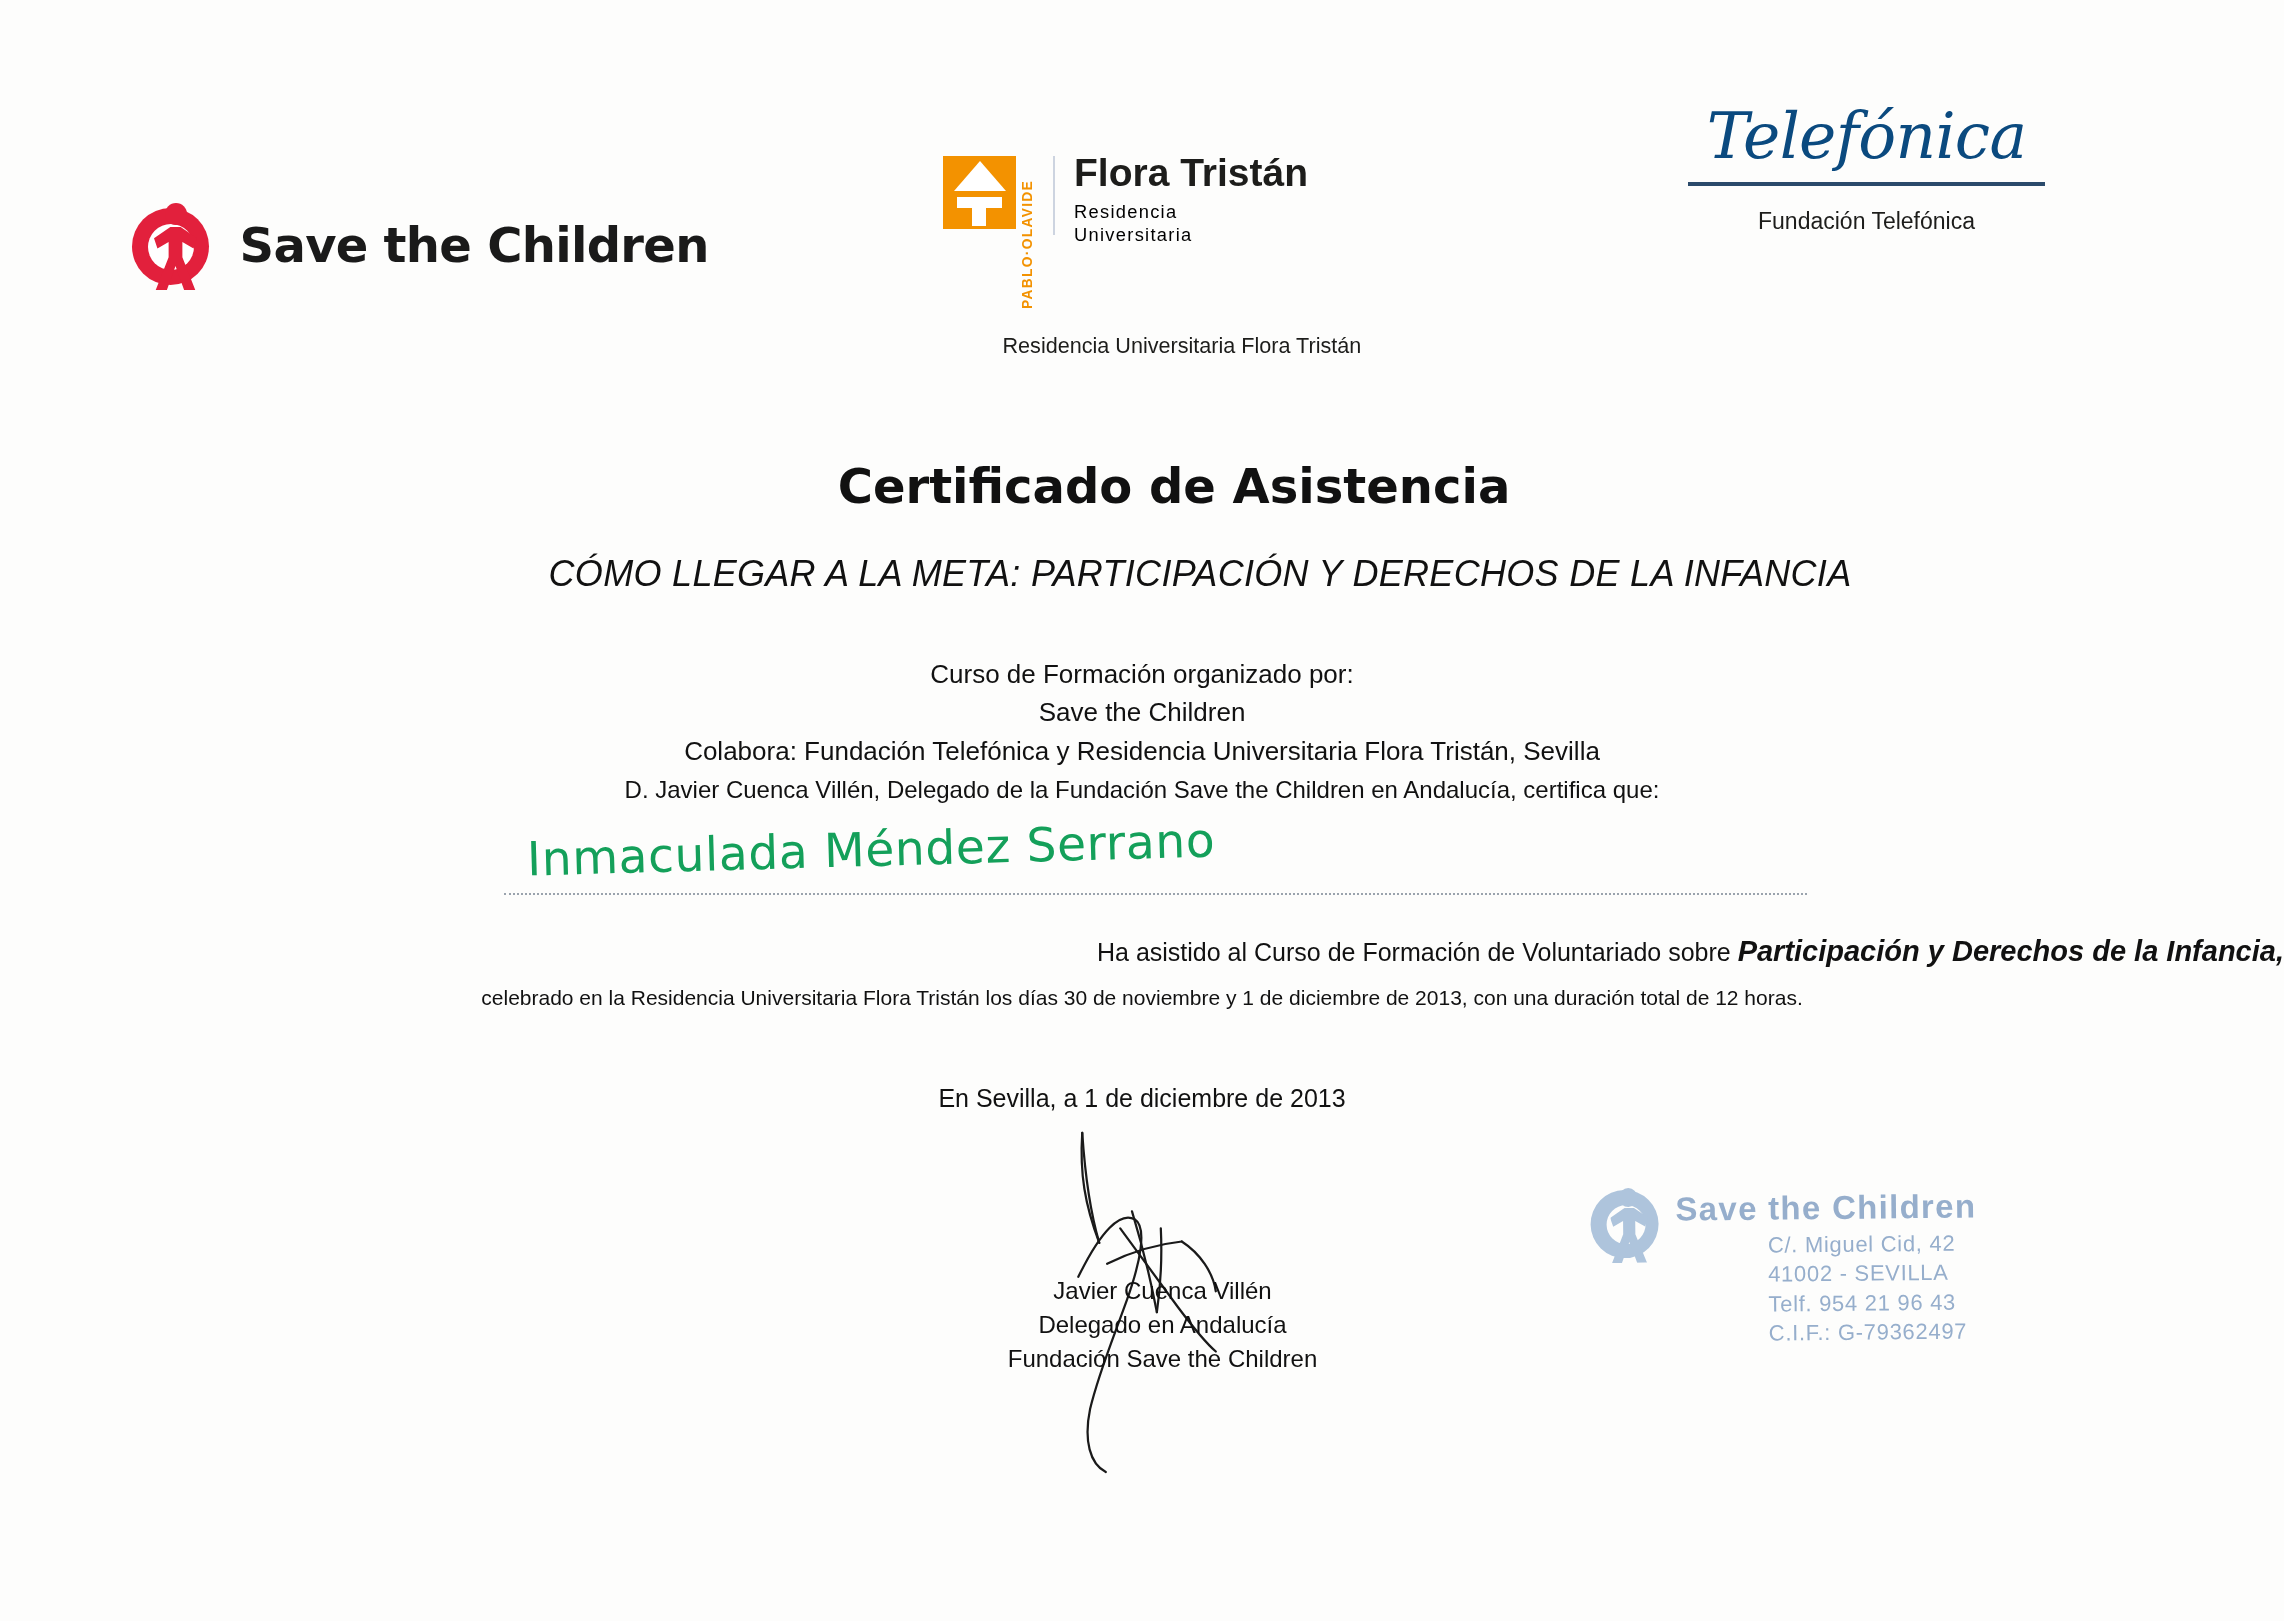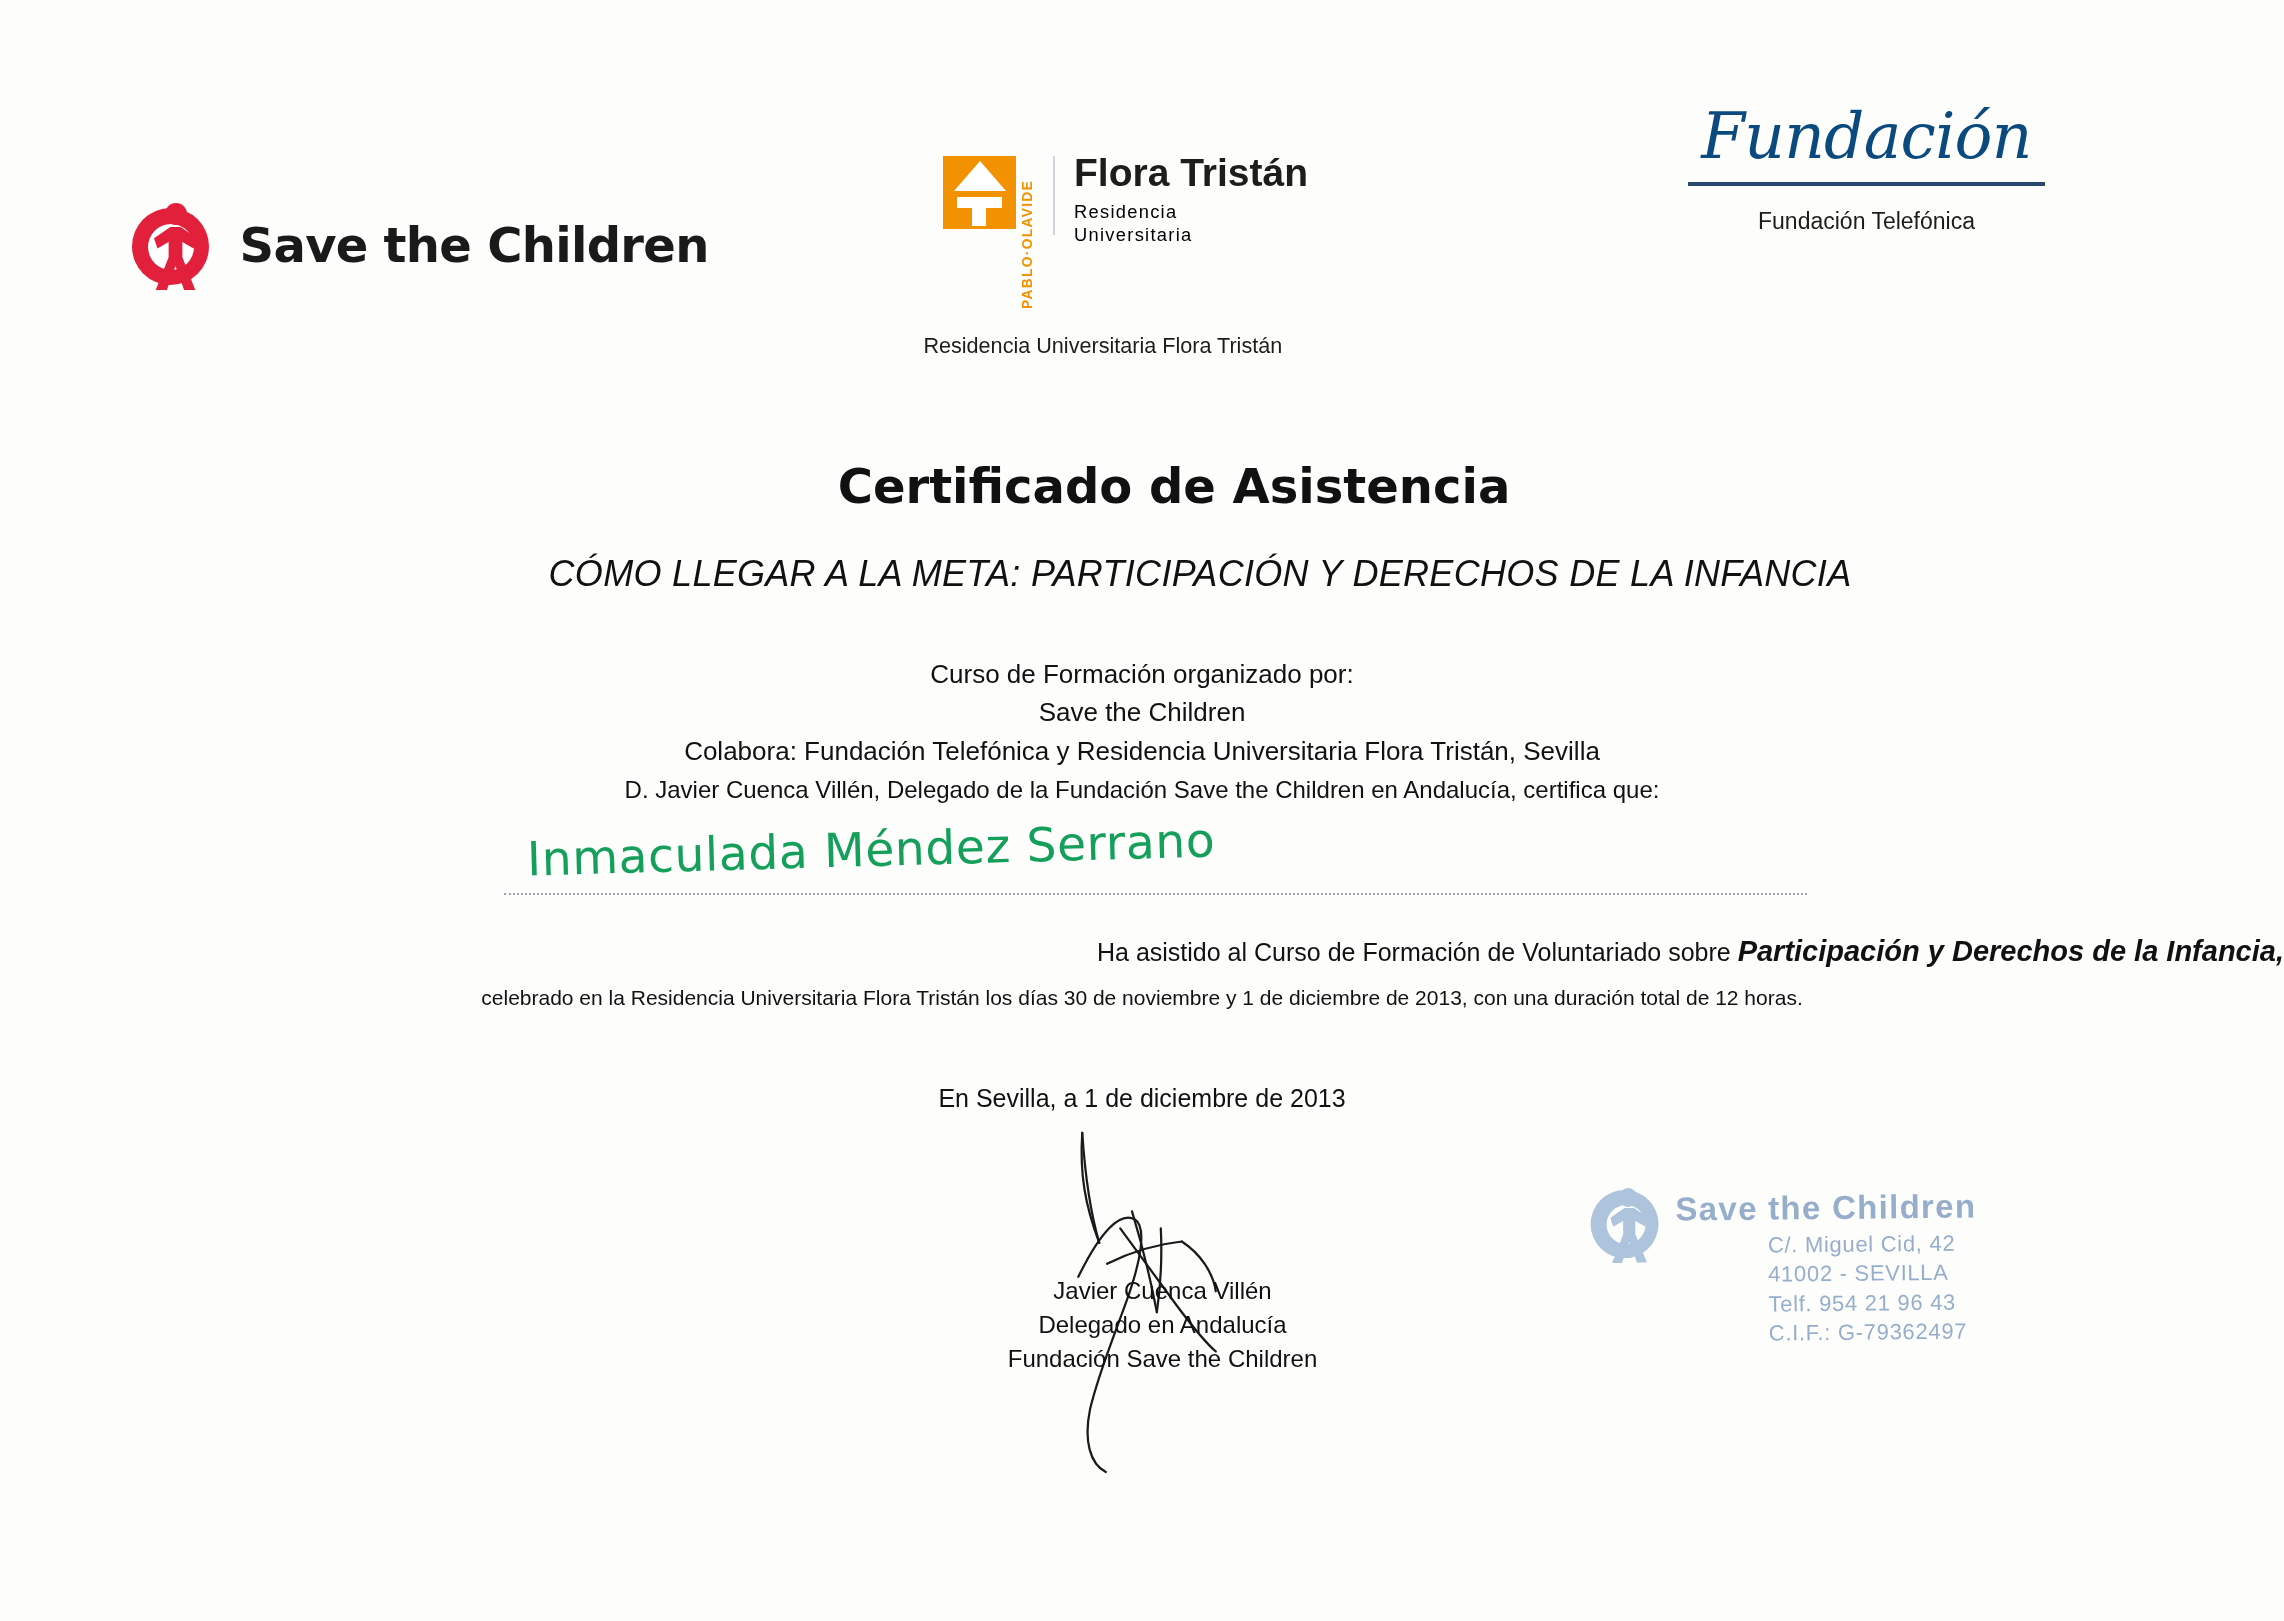--- a/index.html
+++ b/index.html
@@ -184,21 +184,21 @@
     letter-spacing: 1.3px;
     color: #000000;
     line-height: 1.25;
     margin-top: 6.5px;
   }
   .flora-caption {
     position: absolute;
     left: -19.6px;
     top: 177px;
     width: 517px;
-    text-align: left;
+    text-align: center;
     font-family: "Liberation Sans", sans-serif;
     font-size: 21.6px;
     color: #1d1d1b;
     white-space: nowrap;
   }
 
   
   .tele-logo {
     position: absolute;
     left: 1683px;
@@ -471,21 +471,21 @@
           <div class="flora-sub">
             <div>Residencia</div>
             <div>Universitaria</div>
           </div>
         </div>
       </div>
       <div class="flora-caption">Residencia Universitaria Flora Tristán</div>
     </div>
 
     <div class="tele-logo">
-      <div class="tele-word">Fundación</div>
+      <div class="tele-word">Telefónica</div>
       <div class="tele-rule"></div>
       <div class="tele-sub">Fundación Telefónica</div>
     </div>
   </div>
 
   <div class="cert-title">Certificado de Asistencia</div>
   <div class="cert-subtitle">CÓMO LLEGAR A LA META: PARTICIPACIÓN Y DERECHOS DE LA INFANCIA</div>
 
   <div class="org-block">
     <div>Curso de Formación organizado por:</div>

